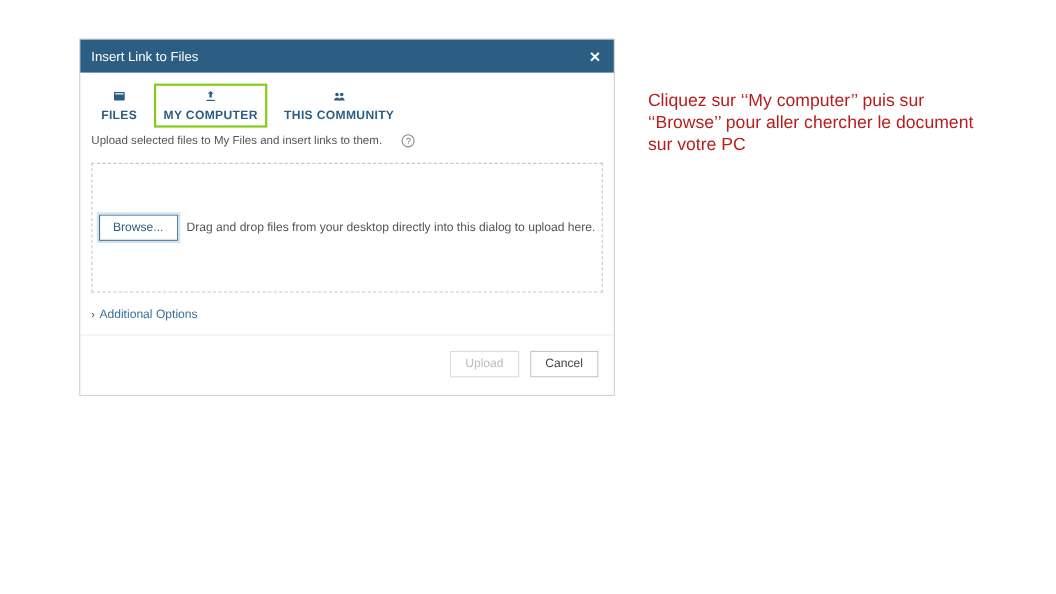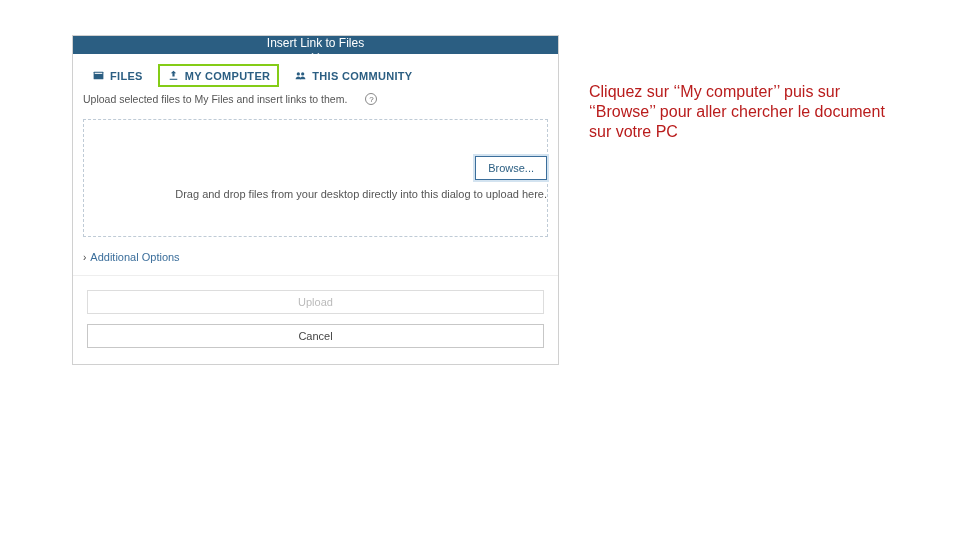--- a/index.html
+++ b/index.html
@@ -24,27 +24,26 @@
     top: 35px;
     width: 487px;
     border: 1px solid #d0d0d0;
     background: #fff;
   }
 
   
   .titlebar {
     background: #2b5e82;
     color: #fff;
-    height: 18px;
+    height: 30px;
     display: flex;
     align-items: center;
     justify-content: space-between;
     padding: 0 10px;
     font-size: 12px;
-    flex-direction: column;
   }
   .titlebar .ttl { }
   .titlebar .close {
     width: 14px; height: 14px;
     display: flex; align-items: center; justify-content: center;
     font-size: 13px; font-weight: bold;
     cursor: pointer;
   }
 
   
@@ -58,20 +57,21 @@
     display: flex;
     align-items: center;
     gap: 5px;
     padding: 4px 8px;
     font-size: 11px;
     font-weight: 700;
     color: #2b5e82;
     letter-spacing: .3px;
     cursor: pointer;
     border: 1px solid transparent;
+    flex-direction: column;
   }
   .tab .icon { display: flex; }
   .tab.my { border: 2px solid #84cc16; padding: 3px 7px; }
 
   
   .instr {
     padding: 2px 10px 8px 10px;
     font-size: 10.5px;
     color: #555;
     display: flex;
@@ -83,22 +83,22 @@
     width: 12px; height: 12px; border: 1px solid #888; border-radius: 50%;
     font-size: 8px; color: #666;
   }
 
   
   .dropwrap { padding: 6px 10px 10px 10px; }
   .dropzone {
     border: 1px dashed #bfcbd6;
     height: 118px;
     display: flex;
-    flex-direction: column;
-    align-items: flex-end;
+    flex-direction: row;
+    align-items: center;
     justify-content: center;
     gap: 8px;
   }
   .browse-btn {
     background: #fff;
     border: 1px solid #3b6e9b;
     color: #2b5e82;
     font-size: 11px;
     padding: 5px 12px;
     cursor: pointer;
@@ -121,21 +121,20 @@
   }
   .addopts .chev { color: #444; font-size: 10px; }
 
   
   .footer {
     display: flex;
     justify-content: flex-end;
     gap: 10px;
     padding: 14px 14px 16px 14px;
     border-top: 1px solid #eee;
-    flex-direction: column;
   }
   .btn {
     font-size: 11px;
     padding: 5px 13px;
     border: 1px solid #c7c7c7;
     background: #fff;
     cursor: pointer;
   }
   .btn.upload {
     color: #bbb;

